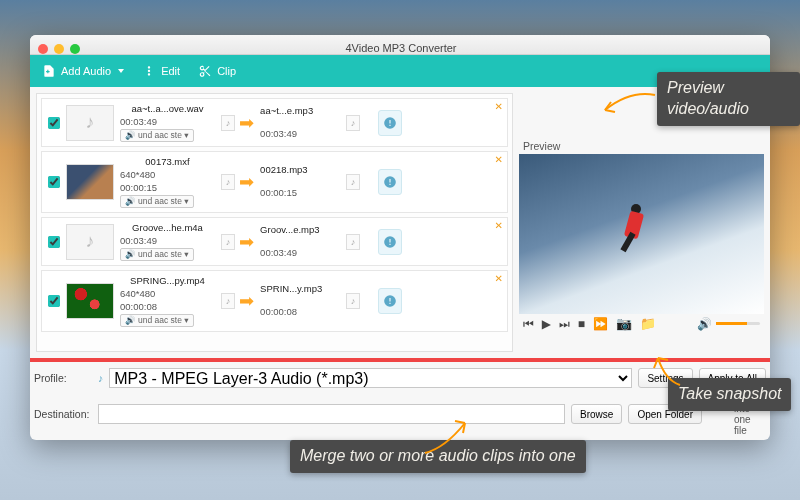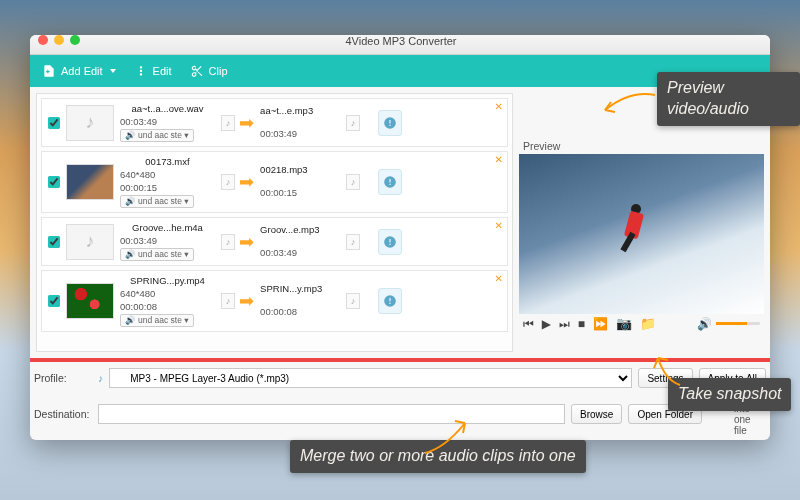--- a/index.html
+++ b/index.html
@@ -9,21 +9,21 @@
     background: linear-gradient(180deg, #5a7fa0 0%, #d9a05a 30%, #e8b870 50%, #c8d8e8 70%, #b8c8d8 100%);
     width: 800px; height: 500px; overflow: hidden; position: relative;
   }
   .window {
     position: absolute; left: 30px; top: 35px; width: 740px; height: 405px;
     background: #f7f7f7; border-radius: 6px; box-shadow: 0 8px 30px rgba(0,0,0,.35);
     display: flex; flex-direction: column; overflow: hidden;
   }
   .titlebar {
     height: 20px; background: linear-gradient(#f6f6f6,#e8e8e8);
-    border-bottom: 1px solid #d0d0d0; display: flex; align-items: flex-start;
+    border-bottom: 1px solid #d0d0d0; display: flex; align-items: flex-end;
     padding: 0 8px; font-size: 11px; color: #555; gap: 14px;
   }
   .traffic { display: flex; gap: 6px; }
   .tl { width: 10px; height: 10px; border-radius: 50%; }
   .tl.r{background:#ff5f57}.tl.y{background:#ffbd2e}.tl.g{background:#28c940}
   .titlebar .title { flex:1; text-align:center; color:#444; }
   .toolbar {
     height: 32px; background: #1fc3b8; display:flex; align-items:center; gap:18px;
     padding: 0 12px; color:#fff; font-size:11px;
   }
@@ -53,21 +53,21 @@
   .smallnote { width:14px; height:16px; border:1px solid #ddd; background:#fafafa; display:flex; align-items:center; justify-content:center; color:#aaa; font-size:9px;}
   .bigarrow { color:#ffa726; font-size:18px; }
   .out { width:80px; font-size:9.5px; color:#555; line-height:1.35;}
   .out .name{color:#222;white-space:nowrap;overflow:hidden;text-overflow:ellipsis;}
   .fmtbtn { width:24px; height:26px; border:1px solid #cfe8f0; background:#eaf6fb; border-radius:3px; display:flex; align-items:center; justify-content:center;}
   .fmtbtn svg{width:14px;height:14px;fill:#5aa8c8;}
   .rowclose { position:absolute; top:2px; right:4px; color:#f0a020; font-size:10px; cursor:pointer;}
   .bottom { padding:2px 4px 4px; border-top:4px solid #ef4444;}
   .brow { display:flex; align-items:center; gap:6px; margin-top:4px; font-size:10.5px; color:#444;}
   .brow label{width:58px;}
-  .select { flex:1; height:20px; border:1px solid #c8c8c8; background:#fff; font-size:10px; padding:0 16px;}
+  .select { flex:1; height:20px; border:1px solid #c8c8c8; background:#fff; font-size:16px; padding:0 0;}
   .btn { height:20px; padding:0 8px; border:1px solid #c8c8c8; background:linear-gradient(#fff,#f0f0f0); font-size:10px; cursor:pointer; border-radius:3px;}
   .dest { flex:1; height:20px; border:1px solid #c8c8c8; background:#fff;}
   .mergecb{display:flex;align-items:flex-start;gap:13px;font-size:10px;color:#555;}
   .right { width:245px; display:flex; flex-direction:column; }
   .preview-label{font-size:10.5px;color:#555;padding:2px 4px;margin-top:45px;}
   .preview {
     width:245px; height:160px; background:#000; position:relative; overflow:hidden;
   }
   .preview .sky{position:absolute;inset:0;background:linear-gradient(160deg,#3a5a7a 0%,#6a8aaa 40%,#dde8f0 65%,#fff 100%);}
   .preview .skier{position:absolute;left:40%;top:30%;width:50px;height:60px;}
@@ -109,21 +109,21 @@
     </div>
     <div class="title">4Video MP3 Converter</div>
     <div style="width:40px"></div>
   </div>
 
   <div class="toolbar">
     <div class="tbtn">
       <svg viewBox="0 0 24 24">
           <path d="M14 2H6a2 2 0 0 0-2 2v16a2 2 0 0 0 2 2h12a2 2 0 0 0 2-2V8l-6-6zM13 14h-2v2H9v-2H7v-2h2v-2h2v2h2v2z"></path>
         </svg>
-      <span>Add Edit</span>
+      <span>Add Audio</span>
       <span class="caret"></span>
     </div>
     <div class="tbtn">
       <svg viewBox="0 0 24 24">
           <path d="M12 8c1.1 0 2-.9 2-2s-.9-2-2-2-2 .9-2 2 .9 2 2 2zm0 2c-1.1 0-2 .9-2 2s.9 2 2 2 2-.9 2-2-.9-2-2-2zm0 6c-1.1 0-2 .9-2 2s.9 2 2 2 2-.9 2-2-.9-2-2-2z"></path>
         </svg>
       <span>Edit</span>
     </div>
     <div class="tbtn">
       <svg viewBox="0 0 24 24">

